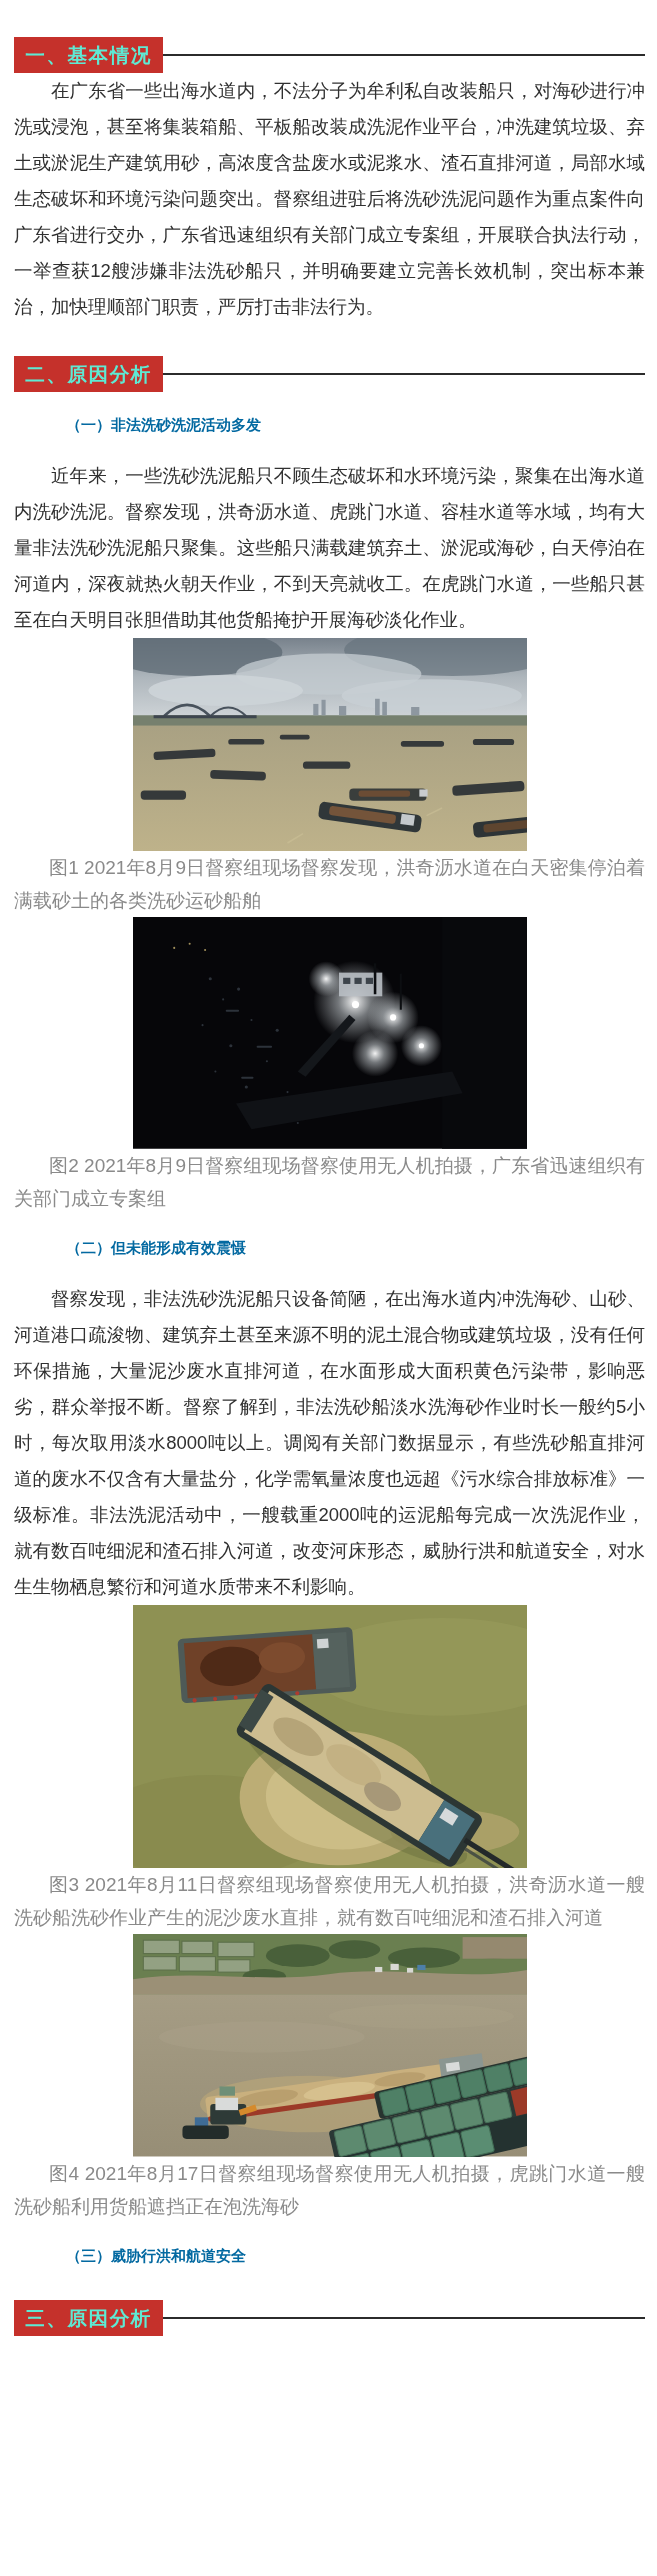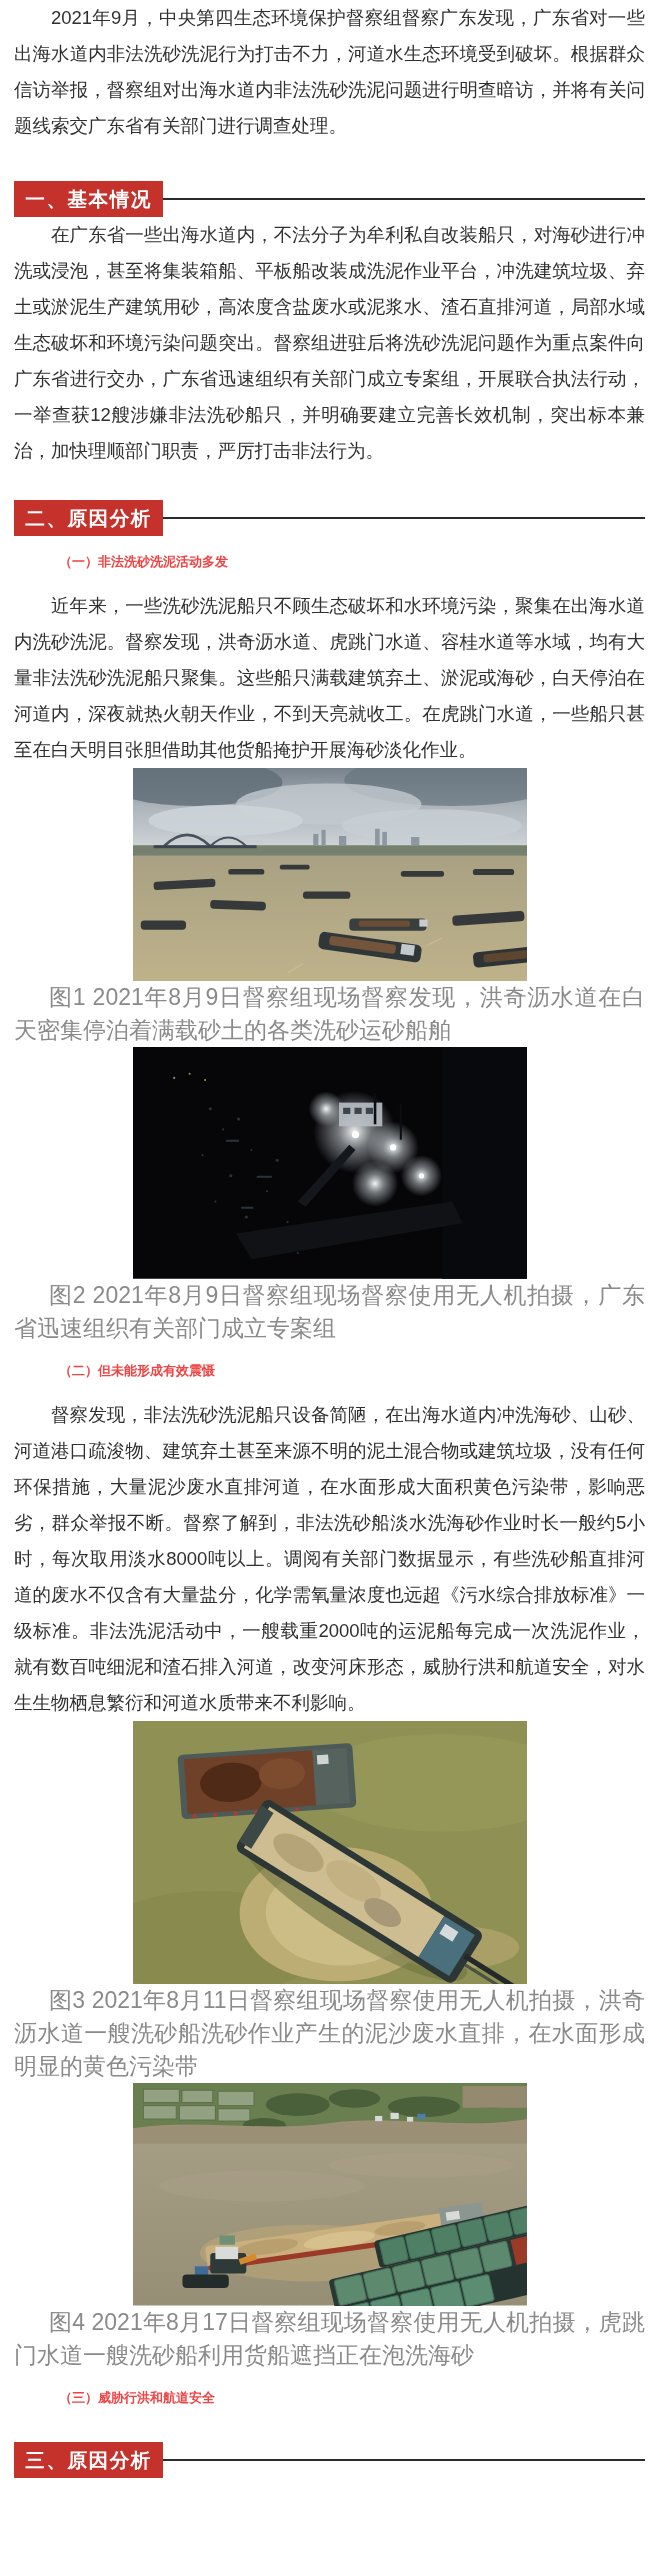--- a/index.html
+++ b/index.html
@@ -19,45 +19,45 @@
     text-align: justify;
     margin: 0;
   }
   .section-head {
     display: flex;
     align-items: center;
     height: 36px;
   }
   .red-badge {
     background: #c5312b;
-    color: #ffffff;
+    color: #5eead4;
     font-weight: bold;
     font-size: 19.6px;
     height: 36px;
     line-height: 36px;
     padding: 0 11.3px;
     letter-spacing: 1.5px;
     white-space: nowrap;
     text-align: right;
   }
   .head-rule {
     flex: 1;
     height: 2.1px;
     background: #2b2b2b;
   }
   h3.sub-heading {
-    font-size: 13px;
+    font-size: 15px;
     font-weight: bold;
-    color: #ef4444;
+    color: #0369a1;
     line-height: 36px;
     text-indent: 37px;
-    margin: 8px;
+    margin: 15px;
   }
   p.caption {
-    font-size: 23px;
+    font-size: 19px;
     line-height: 33px;
     color: #8a8a8a;
     text-indent: 35px;
     text-align: justify;
     margin: 0;
   }
   figure.photo {
     width: 394px;
     margin: 0 auto;
   }
@@ -76,21 +76,20 @@
   .mt-fig3     { margin-top: 11.3px; }
   .mt-fig4     { margin-top: 20.6px; }
   .mt-sub3     { margin-top: 29px; }
   .mt-head3    { margin-top: 26px; }
 </style>
 </head>
 <body>
 
 <div class="page">
 
-  <p class="body-text mt-intro">2021年9月，中央第四生态环境保护督察组督察广东发现，广东省对一些出海水道内非法洗砂洗泥行为打击不力，河道水生态环境受到破坏。根据群众信访举报，督察组对出海水道内非法洗砂洗泥问题进行明查暗访，并将有关问题线索交广东省有关部门进行调查处理。</p>
 
   <div class="section-head mt-head1">
     <div class="red-badge">一、基本情况</div>
     <div class="head-rule"></div>
   </div>
 
   <p class="body-text mt-p1">在广东省一些出海水道内，不法分子为牟利私自改装船只，对海砂进行冲洗或浸泡，甚至将集装箱船、平板船改装成洗泥作业平台，冲洗建筑垃圾、弃土或淤泥生产建筑用砂，高浓度含盐废水或泥浆水、渣石直排河道，局部水域生态破坏和环境污染问题突出。督察组进驻后将洗砂洗泥问题作为重点案件向广东省进行交办，广东省迅速组织有关部门成立专案组，开展联合执法行动，一举查获12艘涉嫌非法洗砂船只，并明确要建立完善长效机制，突出标本兼治，加快理顺部门职责，严厉打击非法行为。</p>
 
   <div class="section-head mt-head2">
     <div class="red-badge">二、原因分析</div>
@@ -259,21 +258,21 @@
         <ellipse cx="420" cy="320" rx="60" ry="30" fill="#c3b183"></ellipse>
         <ellipse cx="500" cy="342" rx="40" ry="22" fill="#a79878"></ellipse>
         <rect x="605" y="284" width="70" height="94" fill="#49707c"></rect>
         <rect x="615" y="296" width="30" height="22" fill="#d7dadb"></rect>
         <rect x="190" y="290" width="28" height="82" fill="#3c4845"></rect>
         <rect x="680" y="324" width="160" height="10" fill="#23292a"></rect>
         <rect x="690" y="340" width="120" height="6" fill="#3a4140" opacity="0.8"></rect>
       </g>
     </svg>
   </figure>
-  <p class="caption">图3  2021年8月11日督察组现场督察使用无人机拍摄，洪奇沥水道一艘洗砂船洗砂作业产生的泥沙废水直排，在水面形成明显的黄色污染带</p>
+  <p class="caption">图3  2021年8月11日督察组现场督察使用无人机拍摄，洪奇沥水道一艘洗砂船洗砂作业产生的泥沙废水直排，就有数百吨细泥和渣石排入河道</p>
 
   <figure class="photo mt-fig4">
     <svg viewBox="0 0 765 432" xmlns="http://www.w3.org/2000/svg">
       <defs>
         <linearGradient id="f4w" x1="0" y1="0" x2="0" y2="1">
           <stop offset="0" stop-color="#a59c84"></stop>
             <stop offset="1" stop-color="#978e76"></stop>
         </linearGradient>
       </defs>
       <rect width="765" height="118" fill="#6a7f50"></rect>

